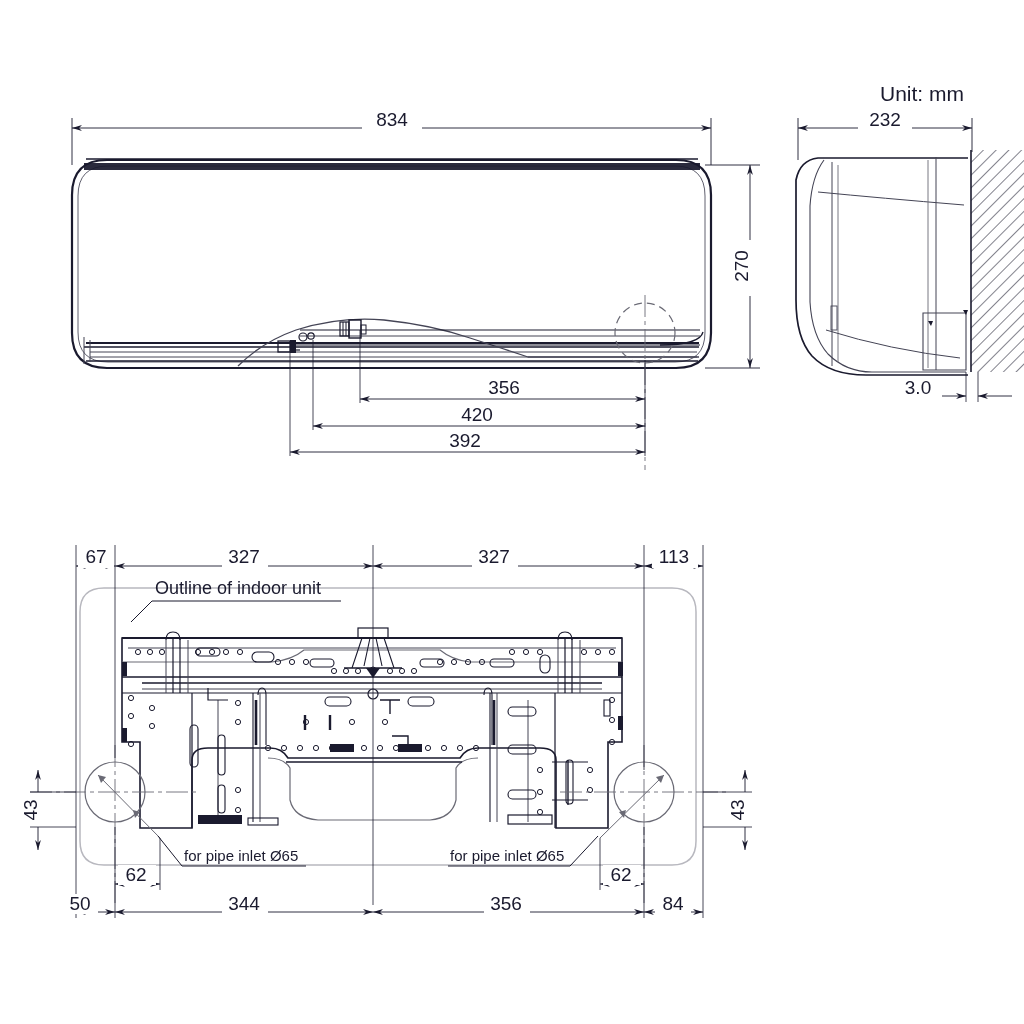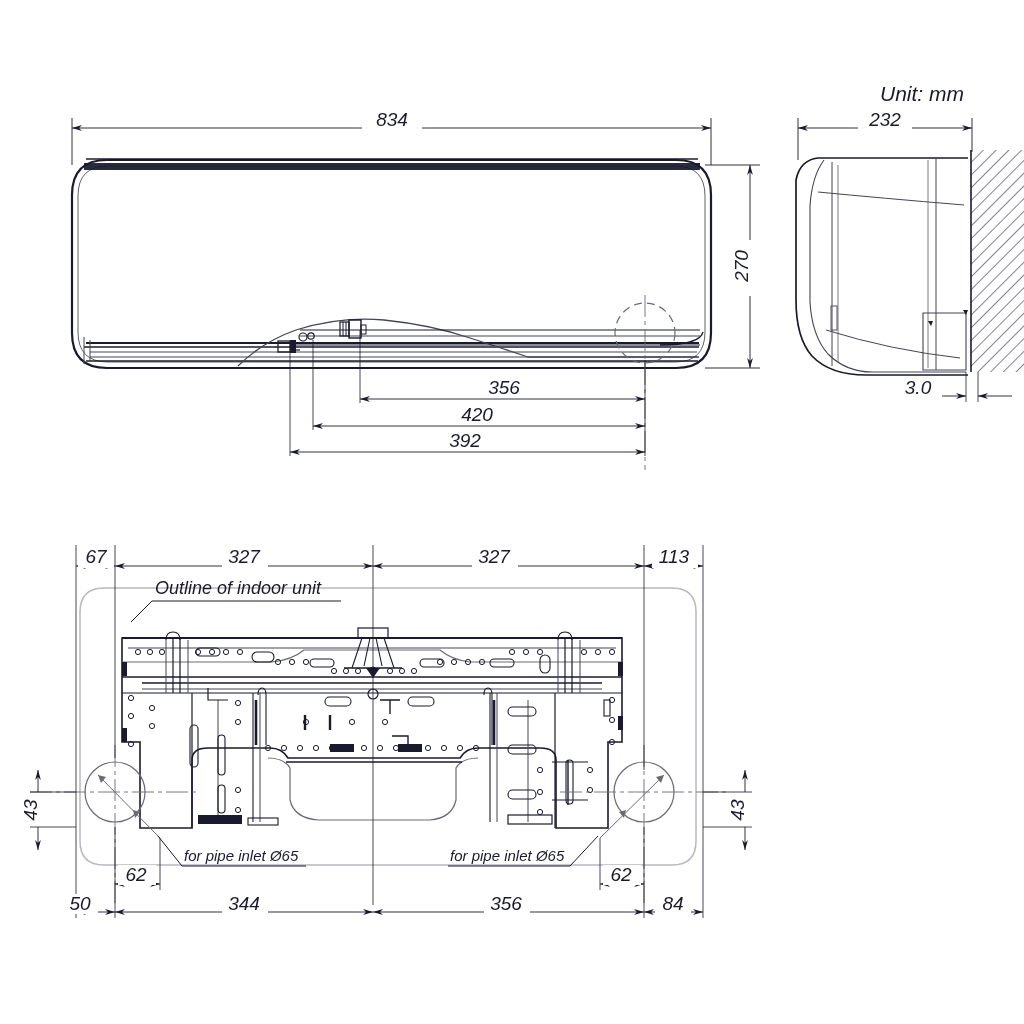--- a/index.html
+++ b/index.html
@@ -1,18 +1,18 @@
 <!DOCTYPE html>
 <html><head>
 <meta charset="utf-8">
 <style>
   html,body{margin:0;padding:0;background:#ffffff;}
   body{width:1024px;height:1024px;overflow:hidden;
        font-family:"Liberation Sans",sans-serif;color:#1a1a2e;}
-  #sheet{position:relative;width:1024px;height:1024px;font-style:italic;}
+  #sheet{position:relative;width:1024px;height:1024px;}
   svg{display:block;}
   .dimtxt{font-family:"Liberation Sans",sans-serif;font-size:19px;fill:#1a1a2e;}
   .dimtxt-sm{font-family:"Liberation Sans",sans-serif;font-size:15px;fill:#1a1a2e;}
   .unittxt{font-family:"Liberation Sans",sans-serif;font-size:21px;fill:#1a1a2e;}
   .lbltxt{font-family:"Liberation Sans",sans-serif;font-size:18px;fill:#1a1a2e;}
 </style>
 </head>
 <body>
 
 <div id="sheet">

